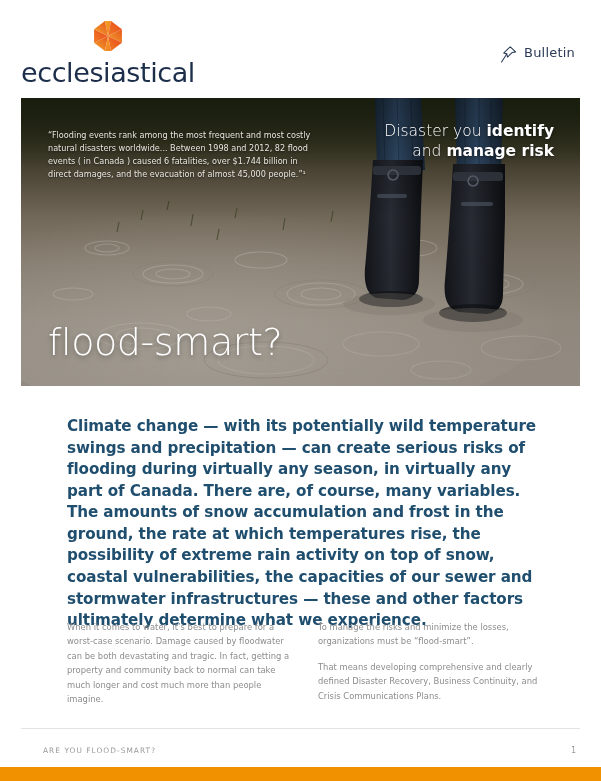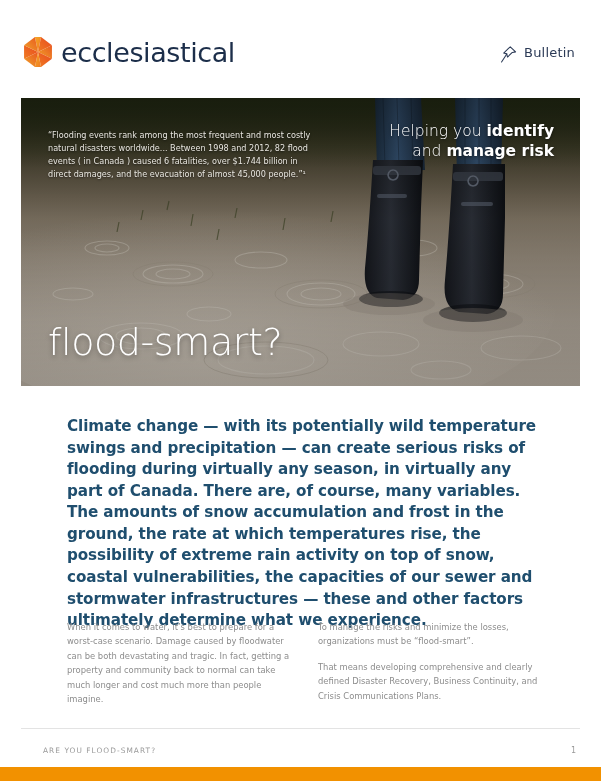--- a/index.html
+++ b/index.html
@@ -29,20 +29,21 @@
     align-items: center;
     justify-content: space-between;
     padding: 0 26px 0 21px;
   }
 
   .brand {
     display: flex;
     align-items: center;
     gap: 6px;
     margin-top: 6px;
+    flex-direction: column;
   }
 
   .brand-mark {
     width: 34px;
     height: 34px;
     flex: 0 0 34px;
     display: block;
   }
 
   .brand-word {
@@ -369,21 +370,21 @@
         <ellipse cx="368" cy="206" rx="46" ry="11" fill="#8b8276" opacity="0.30"></ellipse>
         <ellipse cx="452" cy="222" rx="50" ry="12" fill="#8b8276" opacity="0.30"></ellipse>
       </g>
 
       <rect width="559" height="288" fill="url(#vign)"></rect>
     </svg>
 
     <div class="hero-quote">“Flooding events rank among the most frequent and most costly natural disasters worldwide... Between 1998 and 2012, 82 flood events ( in Canada ) caused 6 fatalities, over $1.744 billion in direct damages, and the evacuation of almost 45,000 people.”¹</div>
 
     <div class="hero-tagline">
-      <div><span>Helping you </span><b>identify</b></div>
+      <div><span>Disaster you </span><b>identify</b></div>
       <div><span>and </span><b>manage risk</b></div>
     </div>
 
     <div class="hero-title">
       <span>flood-smart?</span>
     </div>
 
   </div>
 
   <p class="lede">Climate change — with its potentially wild temperature swings and precipitation — can create serious risks of flooding during virtually any season, in virtually any part of Canada. There are, of course, many variables. The amounts of snow accumulation and frost in the ground, the rate at which temperatures rise, the possibility of extreme rain activity on top of snow, coastal vulnerabilities, the capacities of our sewer and stormwater infrastructures — these and other factors ultimately determine what we experience.</p>

